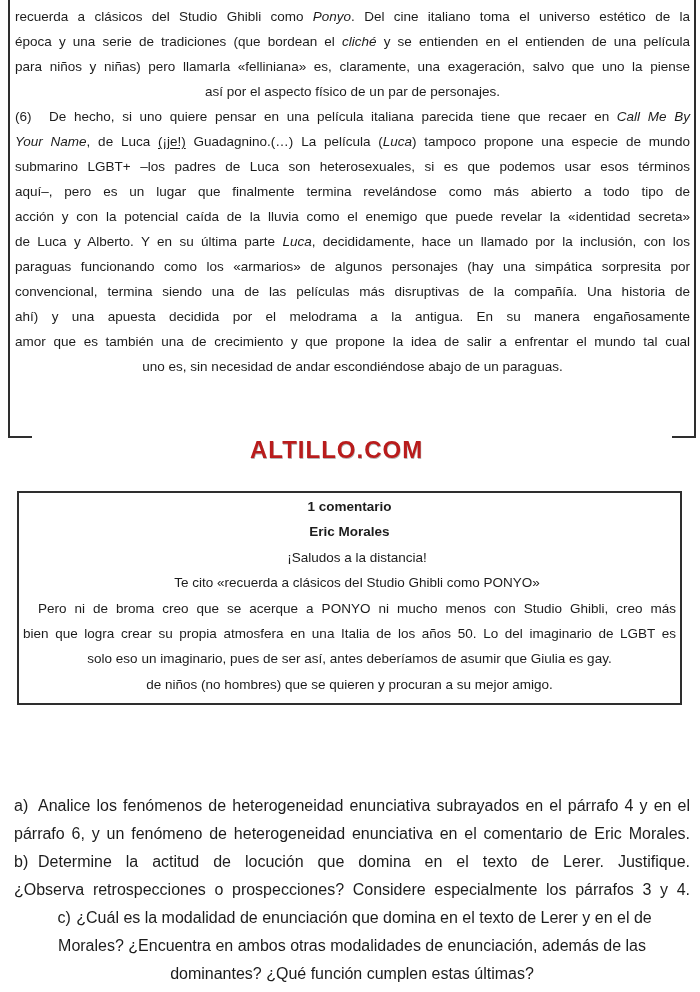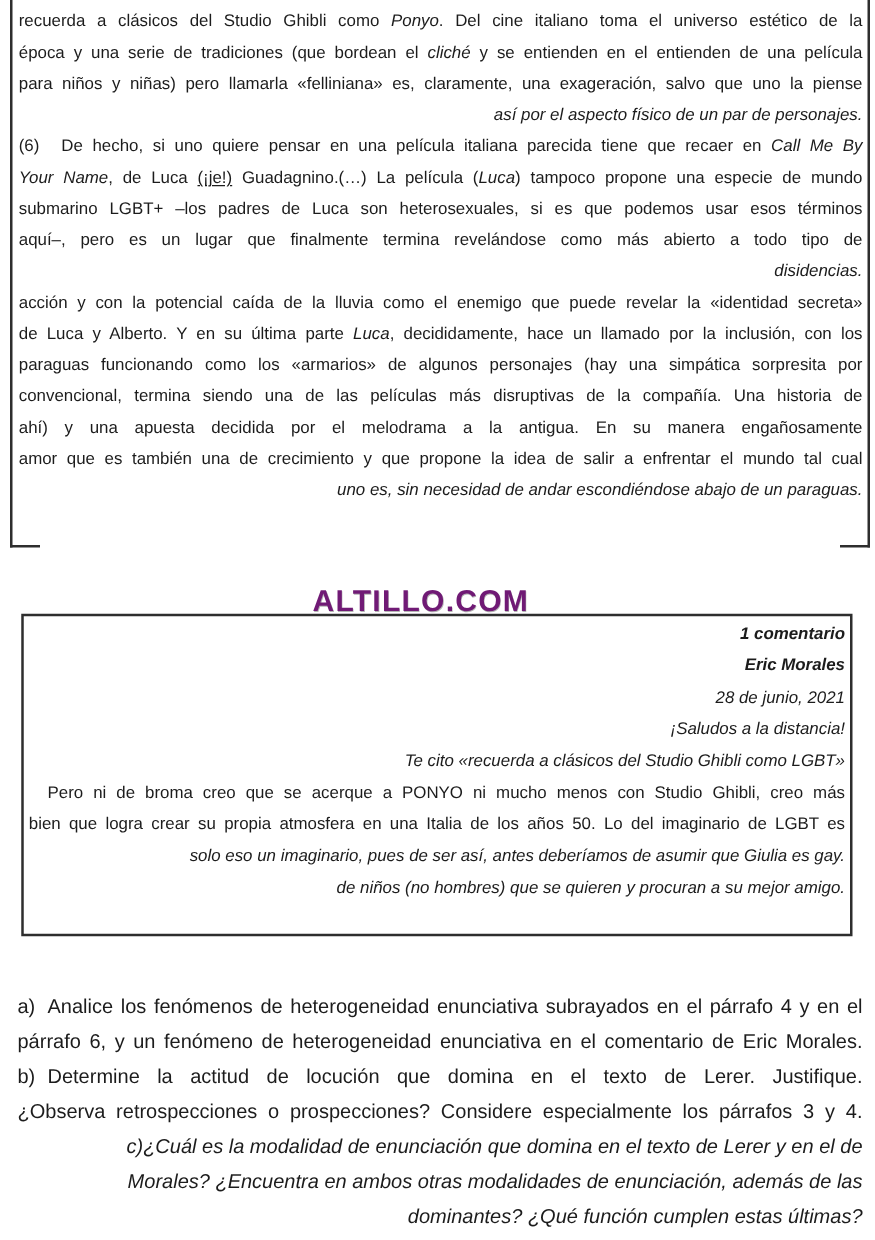--- a/index.html
+++ b/index.html
@@ -24,41 +24,41 @@
     padding:4px 4px 0 5px;
     font-size:13.5px;
     line-height:25px;
   }
   .tick{position:absolute;bottom:0;width:24px;height:2px;background:#2e2e2e;}
   .tick.bl{left:-2px;}
   .tick.br{right:-2px;}
   
   .line{white-space:normal;}
   .line.j{text-align:justify;text-align-last:justify;}
-  .line.l{text-align:right;font-style:italic;}
+  .line.l{text-align:center;}
   .line.ind{text-indent:15px;}
   .it{font-style:italic;margin-top:48px;}
   .un{text-decoration:underline;text-underline-offset:2px;}
   .pnum{display:inline-block;width:34px;text-indent:0;}
   .qlabel{display:inline-block;width:24px;text-indent:0;}
   
   .watermark{
     position:absolute;
     top:436px;left:250px;
     font-size:24px;
     font-weight:bold;
     letter-spacing:1px;
     color:#8c8c8c;
     text-shadow:0.5px 0.5px 0 #b5b5b5;
   }
   
   .comment-box{
     position:absolute;
     top:491px;left:17px;
-    width:665px;height:258px;
+    width:665px;height:214px;
     border:2px solid #2e2e2e;
     box-sizing:border-box;
     padding:1px 4px 0 4px;
     font-size:13.5px;
     line-height:25.4px;
     overflow:hidden;
   }
   .c-head,.c-author{font-weight:bold;}
   
   .questions{
@@ -77,42 +77,40 @@
   <div class="article-box">
     <div class="article-lines">
         <div class="line j"><span class="run">recuerda a clásicos del Studio Ghibli como </span><span class="run it">Ponyo</span><span class="run">. Del cine italiano toma el universo estético de la</span></div>
         <div class="line j"><span class="run">época y una serie de tradiciones (que bordean el </span><span class="run it">cliché</span><span class="run"> y se entienden en el entienden de una película</span></div>
         <div class="line j"><span class="run">para niños y niñas) pero llamarla «felliniana» es, claramente, una exageración, salvo que uno la piense</span></div>
         <div class="line l"><span class="run">así por el aspecto físico de un par de personajes.</span></div>
         <div class="line j"><span class="run pnum">(6)</span><span class="run">De hecho, si uno quiere pensar en una película italiana parecida tiene que recaer en </span><span class="run it">Call Me By</span></div>
         <div class="line j"><span class="run it">Your Name</span><span class="run">, de Luca </span><span class="run un">(¡je!)</span><span class="run"> Guadagnino.(…) La película (</span><span class="run it">Luca</span><span class="run">) tampoco propone una especie de mundo</span></div>
         <div class="line j"><span class="run">submarino LGBT+ –los padres de Luca son heterosexuales, si es que podemos usar esos términos</span></div>
         <div class="line j"><span class="run">aquí–, pero es un lugar que finalmente termina revelándose como más abierto a todo tipo de</span></div>
-        <div class="line l"><span class="run">disidencias.</span></div>
         <div class="line j"><span class="run">acción y con la potencial caída de la lluvia como el enemigo que puede revelar la «identidad secreta»</span></div>
         <div class="line j"><span class="run">de Luca y Alberto. Y en su última parte </span><span class="run it">Luca</span><span class="run">, decididamente, hace un llamado por la inclusión, con los</span></div>
         <div class="line j"><span class="run">paraguas funcionando como los «armarios» de algunos personajes (hay una simpática sorpresita por</span></div>
         <div class="line j"><span class="run">convencional, termina siendo una de las películas más disruptivas de la compañía. Una historia de</span></div>
         <div class="line j"><span class="run">ahí) y una apuesta decidida por el melodrama a la antigua. En su manera engañosamente</span></div>
         <div class="line j"><span class="run">amor que es también una de crecimiento y que propone la idea de salir a enfrentar el mundo tal cual</span></div>
         <div class="line l"><span class="run">uno es, sin necesidad de andar escondiéndose abajo de un paraguas.</span></div>
       </div>
     <span class="tick bl"></span>
     <span class="tick br"></span>
   </div>
 
-  <div class="watermark" style="color: #701a75; margin-top: 32px;">ALTILLO.COM</div>
+  <div class="watermark" style="color: #b91c1c;">ALTILLO.COM</div>
 
   <div class="comment-box">
     <div class="c-head line l">1 comentario</div>
     <div class="c-author line l">Eric Morales</div>
-    <div class="c-date line l">28 de junio, 2021</div>
     <div class="c-body">
         <div class="line l ind"><span class="run">¡Saludos a la distancia!</span></div>
-        <div class="line l ind"><span class="run">Te cito «recuerda a clásicos del Studio Ghibli como LGBT»</span></div>
+        <div class="line l ind"><span class="run">Te cito «recuerda a clásicos del Studio Ghibli como PONYO»</span></div>
         <div class="line j ind"><span class="run">Pero ni de broma creo que se acerque a PONYO ni mucho menos con Studio Ghibli, creo más</span></div>
         <div class="line j"><span class="run">bien que logra crear su propia atmosfera en una Italia de los años 50. Lo del imaginario de LGBT es</span></div>
         <div class="line l"><span class="run">solo eso un imaginario, pues de ser así, antes deberíamos de asumir que Giulia es gay.</span></div>
         <div class="line l"><span class="run">de niños (no hombres) que se quieren y procuran a su mejor amigo.</span></div>
       </div>
   </div>
 
   <div class="questions">
       <div class="line j"><span class="run qlabel">a)</span><span class="run">Analice los fenómenos de heterogeneidad enunciativa subrayados en el párrafo 4 y en el</span></div>
       <div class="line j"><span class="run">párrafo 6, y un fenómeno de heterogeneidad enunciativa en el comentario de Eric Morales.</span></div>

